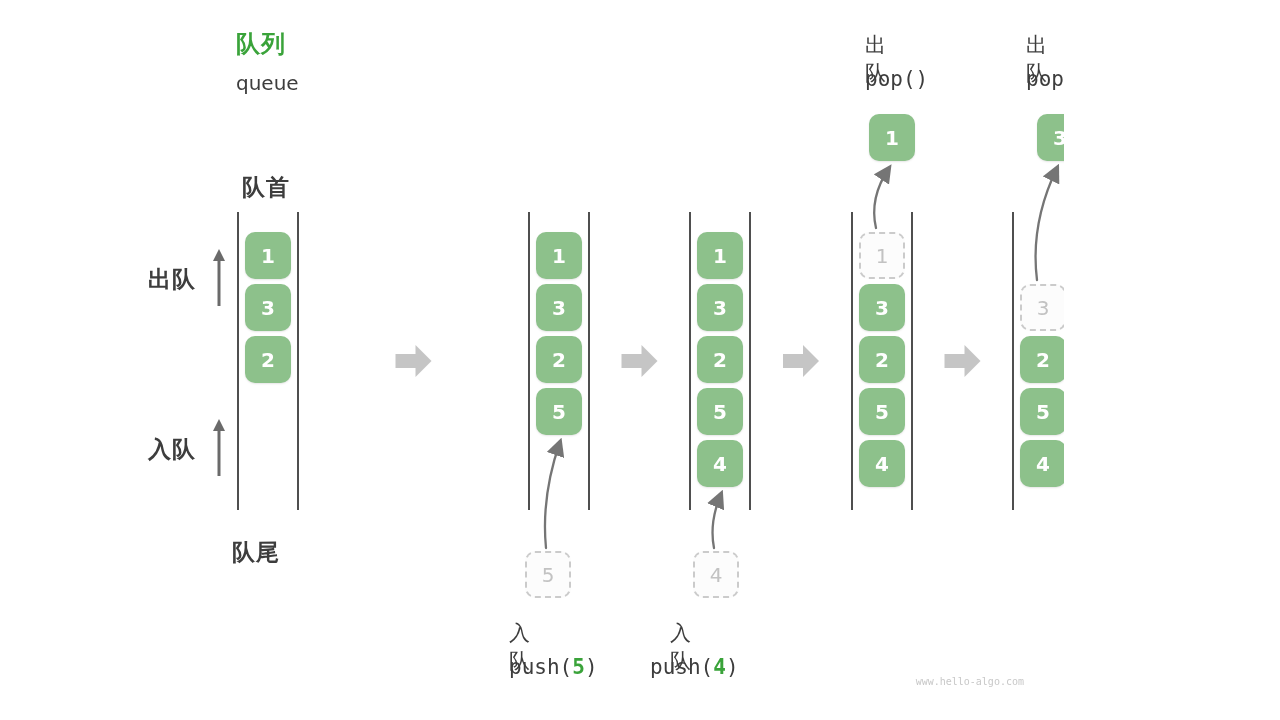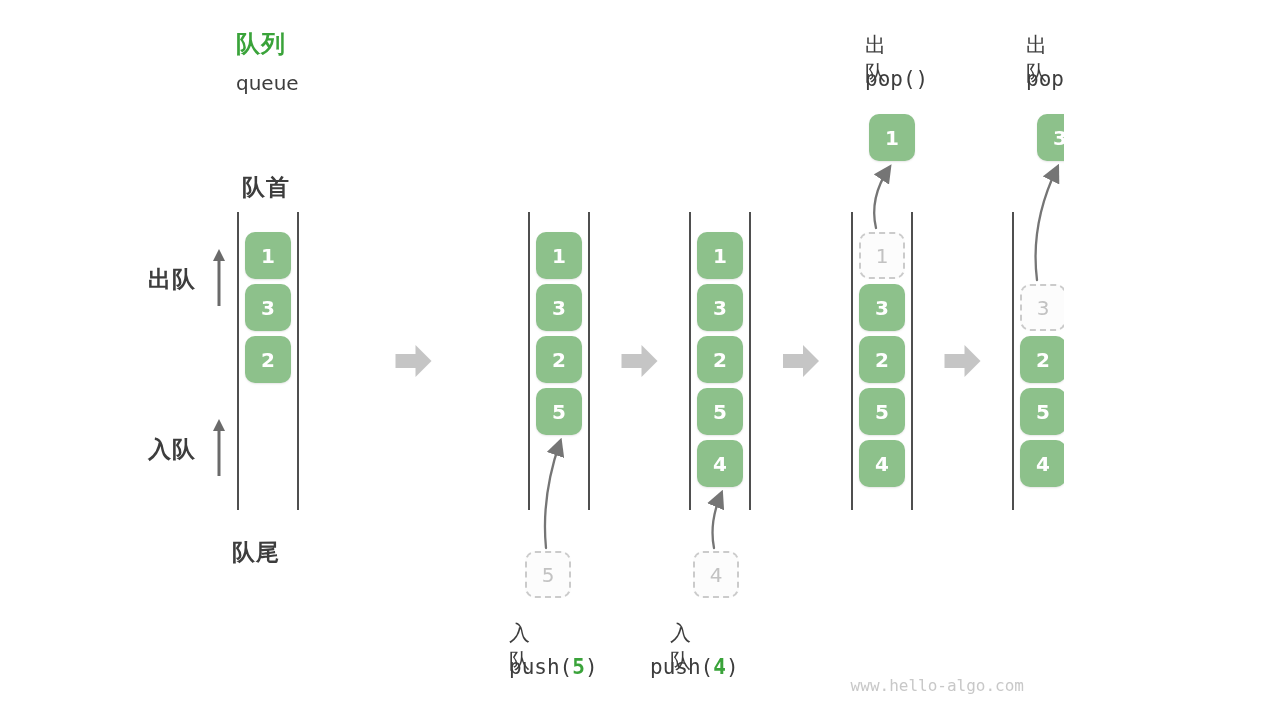--- a/index.html
+++ b/index.html
@@ -15,21 +15,21 @@
   .op-code{font-size:21px;font-weight:400;color:#3d3d3d;font-family:"DejaVu Sans Mono","Liberation Mono",monospace;white-space:nowrap;}
   .op-code .arg{color:#3aa33a;font-weight:700;}
   .wall{position:absolute;width:2px;background:#4f4f4f;}
   .qbox{
     position:absolute;width:46px;height:47px;border-radius:10px;
     display:flex;align-items:center;justify-content:center;
     font-size:20px;font-weight:700;box-sizing:border-box;
   }
   .qbox.solid{background:#8dc18b;color:#ffffff;box-shadow:0 1px 2px rgba(0,0,0,0.10);}
   .qbox.ghost{background:#fcfcfc;border:2px dashed #cbcbcb;color:#c2c2c2;font-weight:400;}
-  .watermark{font-size:16px;color:#c8c8c8;font-family:"DejaVu Sans Mono","Liberation Mono",monospace;}
+  .watermark{font-size:10px;color:#c8c8c8;font-family:"DejaVu Sans Mono","Liberation Mono",monospace;}
   svg.overlay{position:absolute;left:0;top:0;pointer-events:none;}
 </style>
 </head>
 <body>
 
 <div id="canvas">
 
   <div class="abs title-cn" style="left:236px;top:28px;">队列</div>
   <div class="abs title-en" style="left:236px;top:71px;">queue</div>
 

